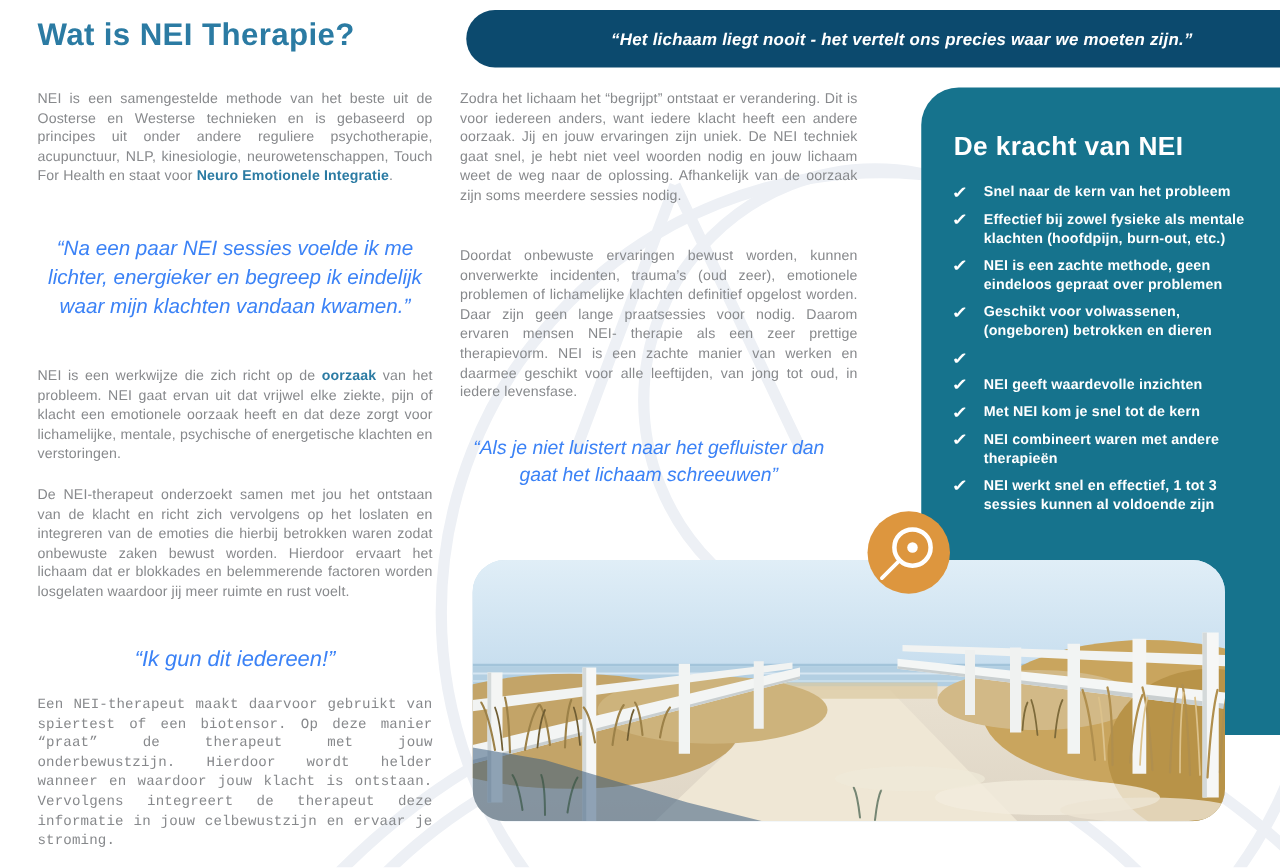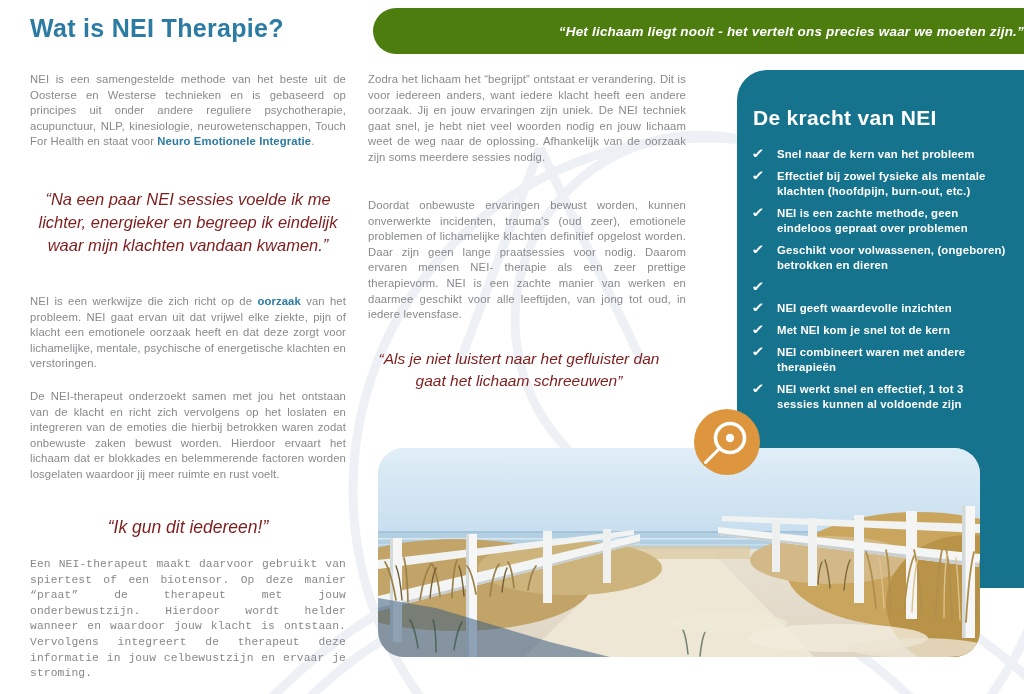--- a/index.html
+++ b/index.html
@@ -7,48 +7,48 @@
     position:relative; width:1024px; height:694px; background:#ffffff;
     overflow:hidden; font-family:"Liberation Sans", sans-serif;
   }
   .bg-decor { position:absolute; left:0; top:0; z-index:0; }
 
   
   .lc { position:absolute; left:30px; width:316px; z-index:1; }
   .page-title { top:14px; color:#2b7ba3; font-size:25px; font-weight:bold; letter-spacing:.3px; margin:0; }
   p.body { color:#87898c; font-size:11.3px; line-height:15.6px; text-align:justify; margin:0; letter-spacing:.12px; }
   .inline-bold { color:#2b7ba3; font-weight:bold; }
-  .quote { color:#7f1d1d; font-style:italic; text-align:center; margin:0; font-weight:500; }
+  .quote { color:#3b82f6; font-style:italic; text-align:center; margin:0; font-weight:500; }
   #lc-p1 { top:72px; }
   #lc-q1 { top:188px; font-size:16.5px; line-height:23px; }
   #lc-p2 { top:294px; }
   #lc-p3 { top:389px; }
   #lc-q2 { top:517px; font-size:17.5px; }
   #lc-p4 { top:557px;font-family:Liberation Mono, monospace; }
 
   
   .mc { position:absolute; left:368px; width:318px; z-index:1; }
   #mc-p1 { top:72px; }
   #mc-p2 { top:198px; }
   #mc-q  { top:348px; width:302px; font-size:15.5px; line-height:22px; }
 
   
   .banner {
     position:absolute; left:373px; right:0; top:8px; height:46px;
-    background:#4d7c0f; border-radius:23px 0 0 23px;
-    display:flex; align-items:center; justify-content:flex-end;
+    background:#0c4a6e; border-radius:23px 0 0 23px;
+    display:flex; align-items:center; justify-content:center;
     z-index:1; padding-left:46px; box-sizing:border-box;
   }
   .banner span { color:#fff; font-weight:bold; font-style:italic; font-size:13.5px; letter-spacing:.2px; }
 
   
   .panel {
     position:absolute; left:737px; top:70px; width:287px; height:518px;
     background:#16738d; border-radius:30px 0 0 30px; z-index:1;
-    box-sizing:border-box; padding:36px 16px 0 16px;
+    box-sizing:border-box; padding:36px 16px 0 26px;
   }
   .panel h2 { color:#fff; font-size:21px; margin:0 0 17px 0; letter-spacing:.3px; }
   .check-list { list-style:none; margin:0; padding:0; }
   .check-list li {
     display:flex; gap:10px; margin-bottom:7px;
     color:#fff; font-weight:bold; font-size:11.4px; line-height:15px; letter-spacing:.15px;
   }
   .check { flex:0 0 14px; font-size:13px; transform:scaleX(1.25); margin-top:-1px; }
 
   

